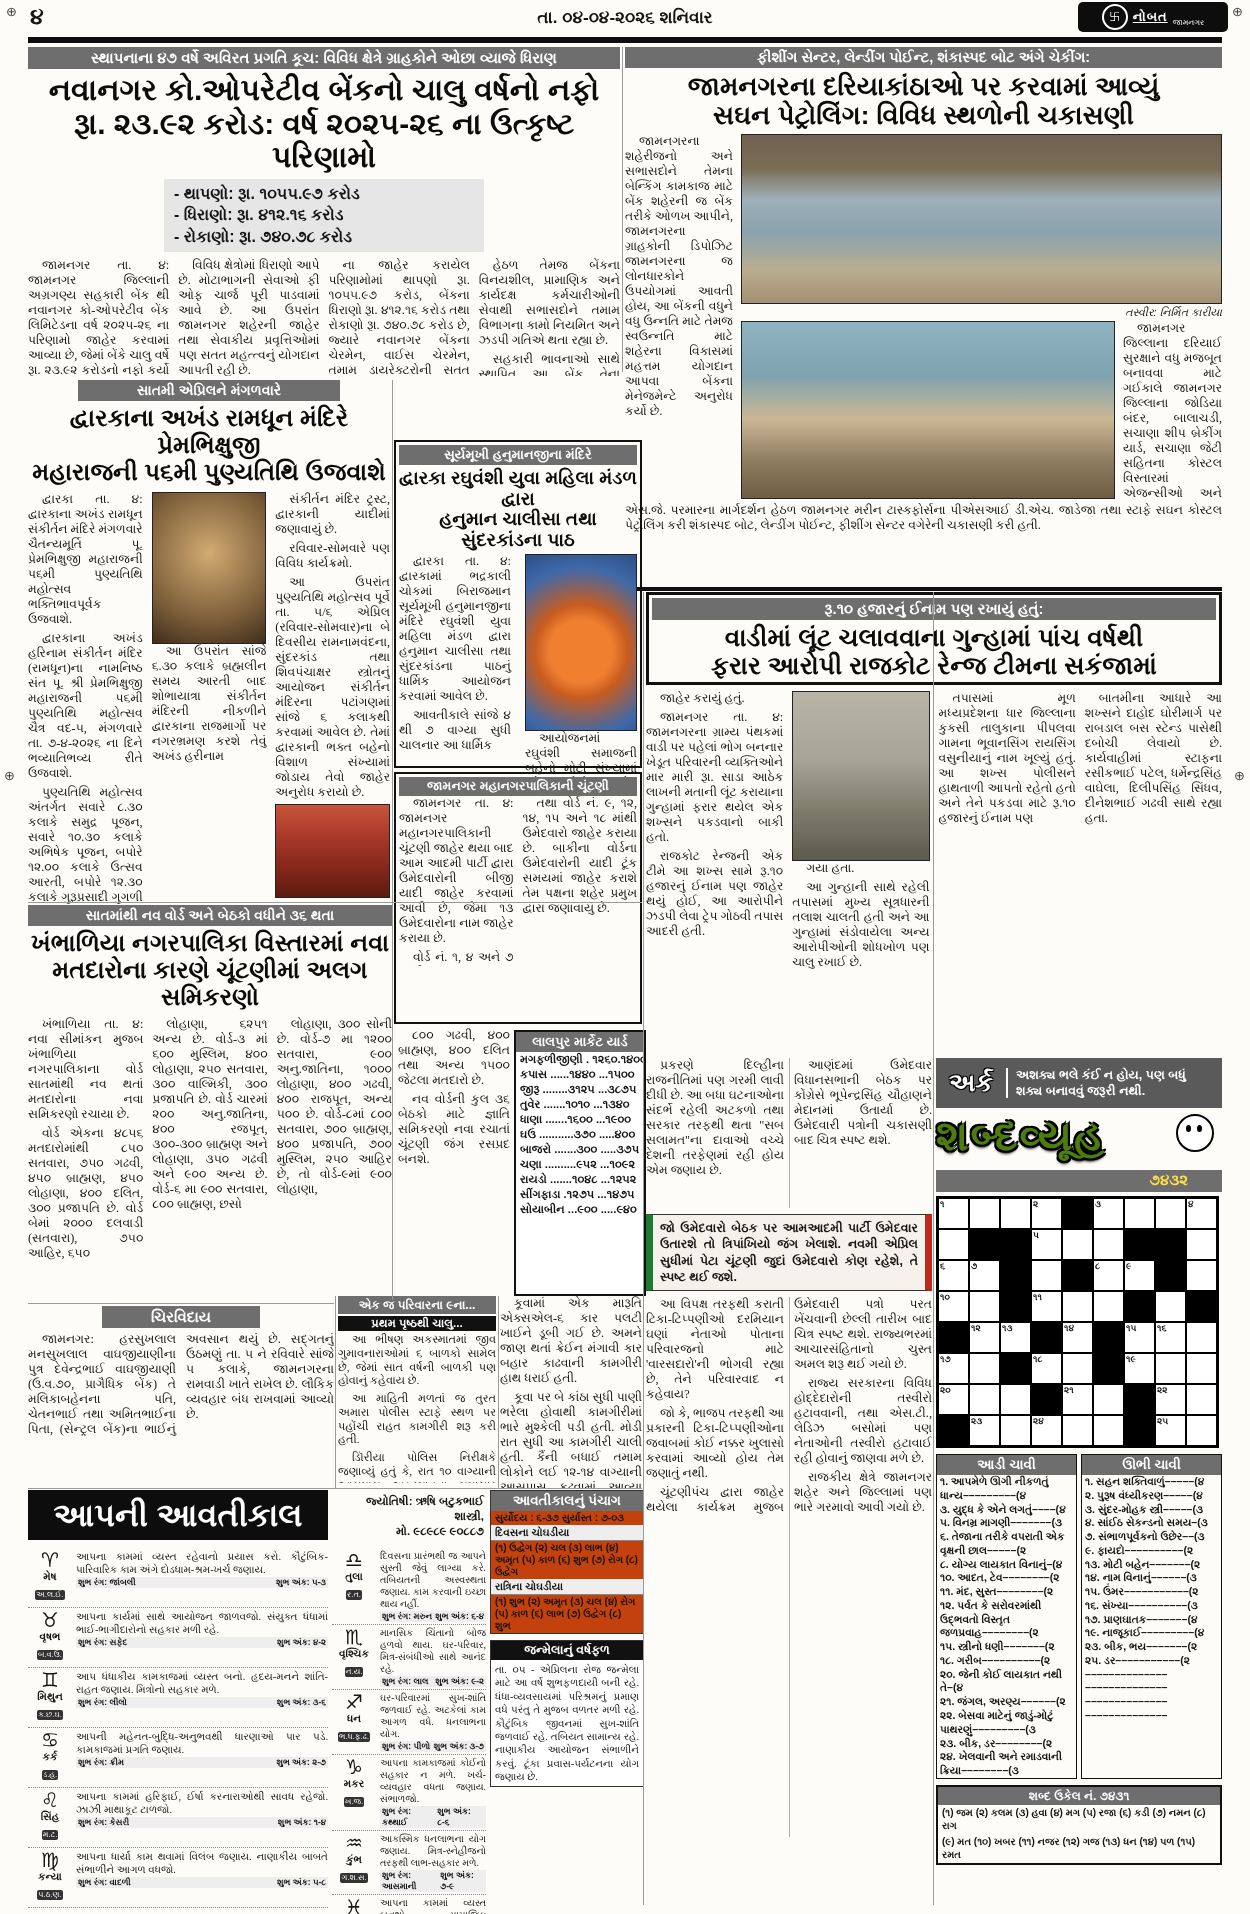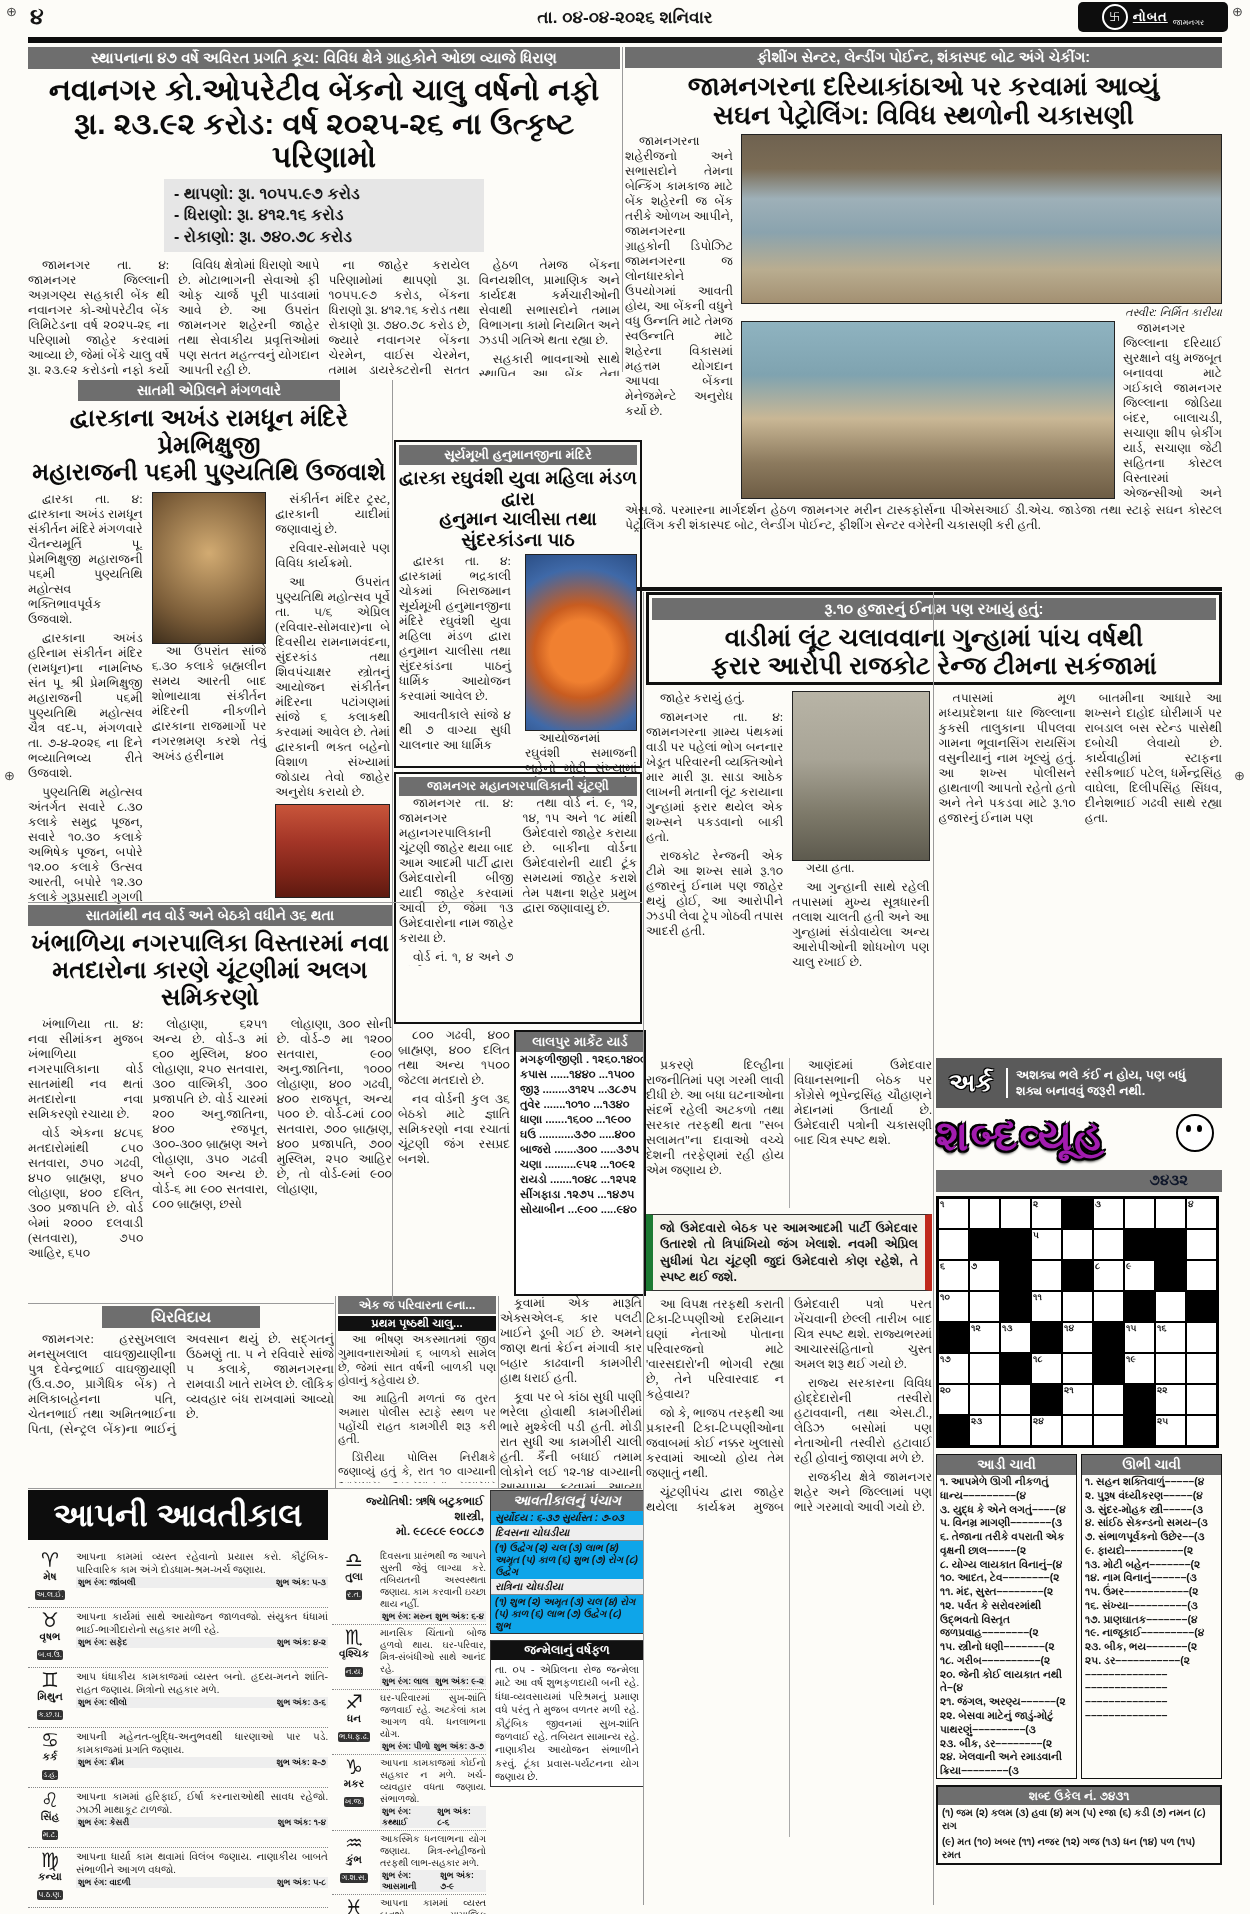--- a/index.html
+++ b/index.html
@@ -94,44 +94,44 @@
         padding:5px 7px;margin-top:6px;}
   #tric .t{font-size:12.5px;font-weight:bold;line-height:1.3;text-align:justify;}
   
   #ark{left:936px;top:1058px;width:286px;height:50px;background:#5a5a5a;color:#fff;display:flex;align-items:center;}
   #arklogo{width:70px;text-align:center;font-size:25px;font-weight:bold;color:#fff;
            text-shadow:1px 1px 0 #000,-1px -1px 0 #000,1px -1px 0 #000,-1px 1px 0 #000;border-right:2px solid #fff;}
   #arktxt{flex:1;font-size:12.5px;font-weight:bold;padding:0 8px;line-height:1.3;}
   
   #xword{left:936px;top:1112px;width:286px;height:793px;}
   #xtitle{position:relative;height:58px;}
-  #xname{font-size:42px;font-weight:bold;color:#a21caf;letter-spacing:2px;
+  #xname{font-size:42px;font-weight:bold;color:#4d7c0f;letter-spacing:2px;
          text-shadow:2px 2px 0 #000,-2px -2px 0 #000,2px -2px 0 #000,-2px 2px 0 #000,0 3px 3px #000;}
   #mascot{position:absolute;right:2px;top:2px;width:44px;height:52px;}
   #mascot .face{width:34px;height:34px;border:2.5px solid #000;border-radius:50%;background:#fff;position:relative;}
   #mascot .e{position:absolute;width:5px;height:7px;background:#000;border-radius:50%;top:9px;}
-  #xband{height:22px;background:#6e6e6e;color:#0f172a;font-weight:bold;font-size:15px;text-align:right;padding:1px 34px 1px 6px;box-sizing:border-box;}
+  #xband{height:22px;background:#6e6e6e;color:#fde047;font-weight:bold;font-size:15px;text-align:right;padding:1px 34px 1px 6px;box-sizing:border-box;}
   #xgrid{display:grid;grid-template-columns:repeat(9,31px);grid-auto-rows:31px;border:2px solid #000;width:279px;margin-top:4px;}
   .xcell{border:1px solid #000;position:relative;background:#fff;box-sizing:border-box;}
   .xb{background:#000;}
   .xnum{position:absolute;left:1px;top:0;font-size:9px;font-weight:bold;}
   #xclues{display:flex;gap:4px;margin-top:6px;}
   .cluecol{flex:1;border:1.5px solid #111;}
   .cluecol .kick{font-size:13.5px;}
   .clue{font-size:10.6px;font-weight:bold;line-height:1.3;padding:0 3px;}
   #xsol{border:2px solid #111;margin-top:6px;}
   #xsol .kick{font-size:12px;}
   .solrow{font-size:10px;font-weight:bold;padding:1px 4px;line-height:1.35;}
   
   #horo{left:28px;top:1490px;width:614px;height:415px;}
   #horohead{position:relative;height:56px;}
   #horotitle{position:absolute;left:0;top:0;width:300px;height:50px;background:#0d0d0d;color:#fff;
              font-size:32px;font-weight:bold;text-align:center;line-height:50px;}
   #astro{position:absolute;left:306px;top:4px;width:150px;font-size:11.5px;font-weight:bold;text-align:right;line-height:1.3;}
-  #panch{position:absolute;left:462px;top:0;width:152px;border:1px solid #333;background:#0ea5e9;font-style:italic;}
+  #panch{position:absolute;left:462px;top:0;width:152px;border:1px solid #333;background:#c2410c;}
   #panch .kick{font-size:13.5px;}
   #panch .ln{font-size:10px;font-weight:bold;padding:1px 4px;}
   #panch .lh{font-size:10.5px;font-weight:bold;padding:1px 4px;border-bottom:1px solid #888;background:#eee;}
   #varsh{position:absolute;left:462px;top:150px;width:152px;border:1px solid #333;background:#fff;}
   #varsh .kick{font-size:12.5px;background:#111;}
   #varsh .vt{font-size:10.3px;line-height:1.3;padding:3px 4px;text-align:justify;font-family:"Liberation Serif",serif;}
   .zcolL{position:absolute;left:0;top:58px;width:300px;}
   .zcolR{position:absolute;left:304px;top:58px;width:154px;}
   .zrow{display:flex;gap:4px;border-bottom:1px dotted #888;padding:2px 0;min-height:55px;}
   .zicn{width:44px;text-align:center;flex:none;}

